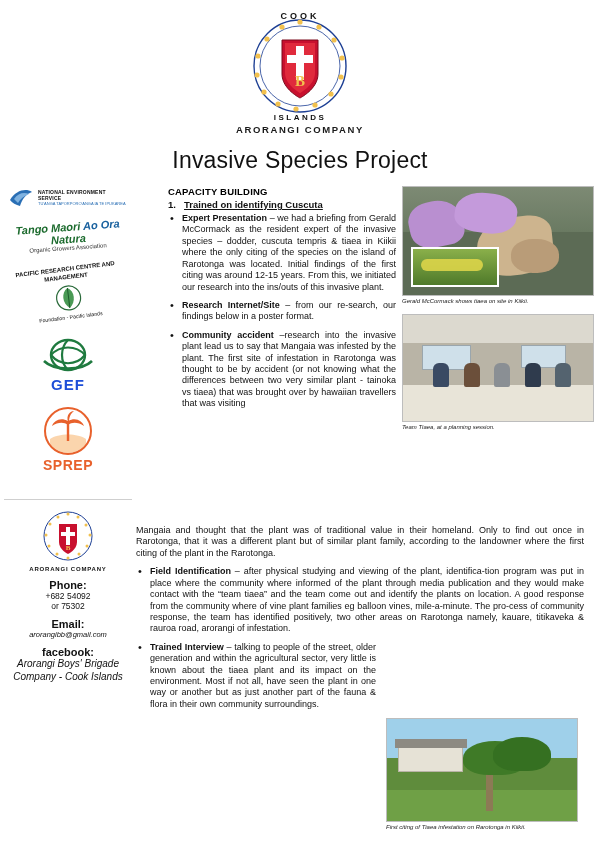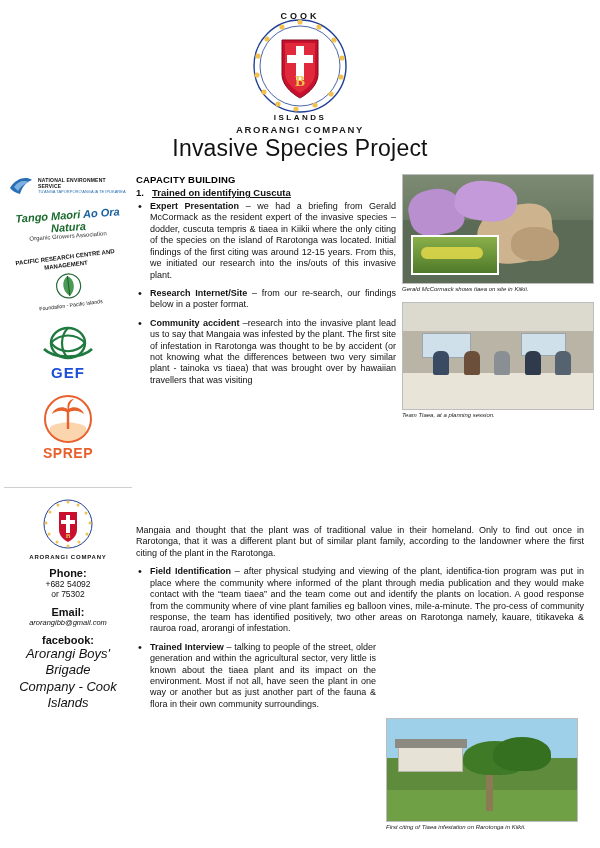--- a/index.html
+++ b/index.html
@@ -23,39 +23,40 @@
   .company-line {
     font-size: 9.5px;
     letter-spacing: 1.6px;
     font-weight: bold;
     color: #1a1a1a;
     margin-top: 2px;
   }
   .title-1 {
     font-size: 23px;
     font-weight: normal;
+    margin-top: 12px;
     color: #111;
     letter-spacing: 0.2px;
   }
   .title-2 {
     font-size: 29px;
     font-weight: bold;
     letter-spacing: 0.4px;
     margin-top: 4px;
     color: #000;
   }
 
   
   .body-wrap {
     display: flex;
     margin-top: 12px;
     padding: 0 6px 0 4px;
   }
   .left-col { width: 128px; flex: 0 0 128px; }
-  .mid-col  { flex: 1 1 auto; padding: 0 6px 0 4px; }
+  .mid-col  { flex: 1 1 auto; padding: 0 6px 0 4px; margin-left: 32px; }
   .right-col{ width: 192px; flex: 0 0 192px; }
 
   
   .logo-box {
     width: 120px;
     margin: 0 auto 14px auto;
     text-align: center;
     position: relative;
   }
 
@@ -102,21 +103,21 @@
     margin-top: 26px;
     text-align: center;
     border-top: 1px solid #cfcfcf;
     padding-top: 8px;
   }
   .contact .crest-sm { width: 58px; height: 56px; margin: 0 auto; position: relative; }
   .contact .comp { font-size: 6px; letter-spacing: .8px; font-weight: bold; margin-top: 2px; }
   .contact .lbl { font-size: 11px; font-weight: bold; margin-top: 7px; }
   .contact .val { font-size: 8.5px; }
   .contact .val.em { font-size: 7.5px; font-style: italic; }
-  .contact .fb-name { font-size: 13px; font-style: italic; line-height: 1.25; }
+  .contact .fb-name { font-size: 10px; font-style: italic; line-height: 1.25; }
 
   
   .sec-head {
     font-size: 9.5px; font-weight: bold; letter-spacing: .2px; color: #000;
   }
   .num-item {
     font-size: 9.5px; font-weight: bold; margin-top: 2px;
     display: flex; gap: 6px;
   }
   .num-item .n { width: 10px; }

